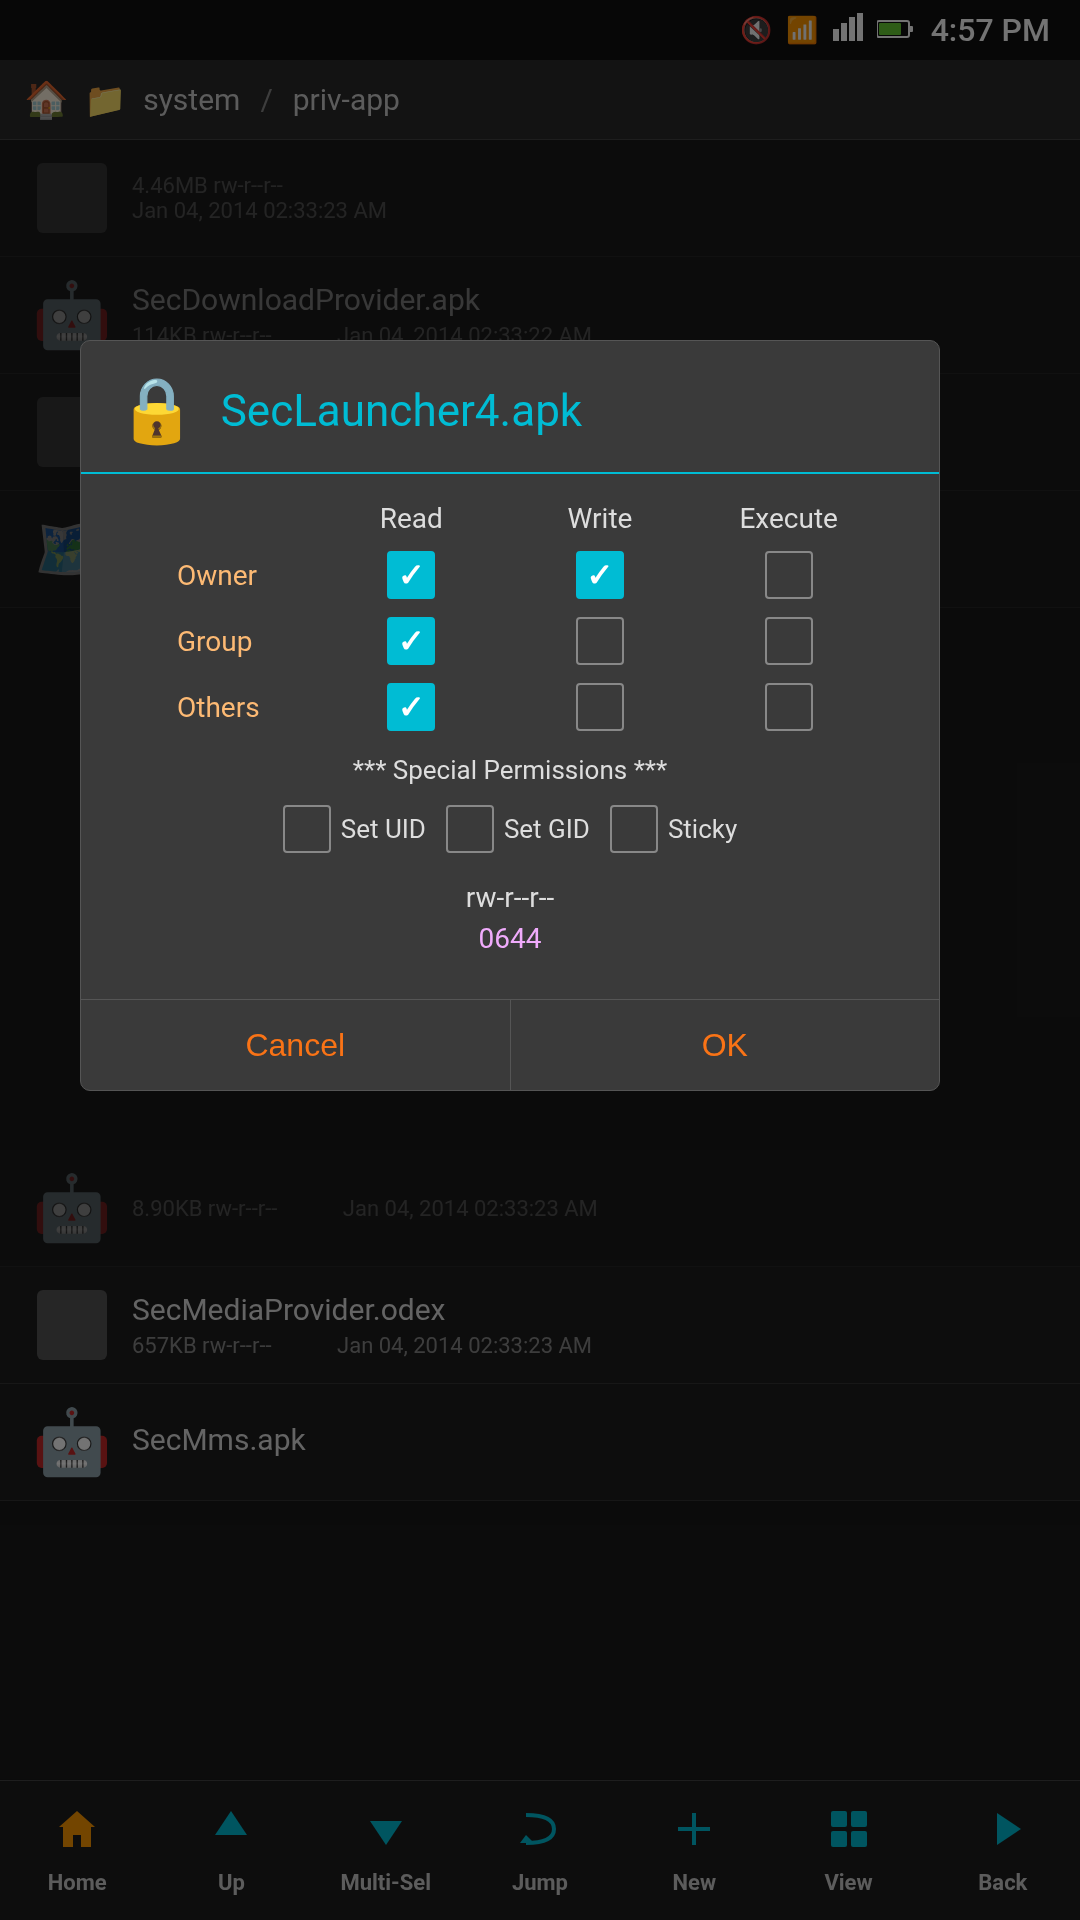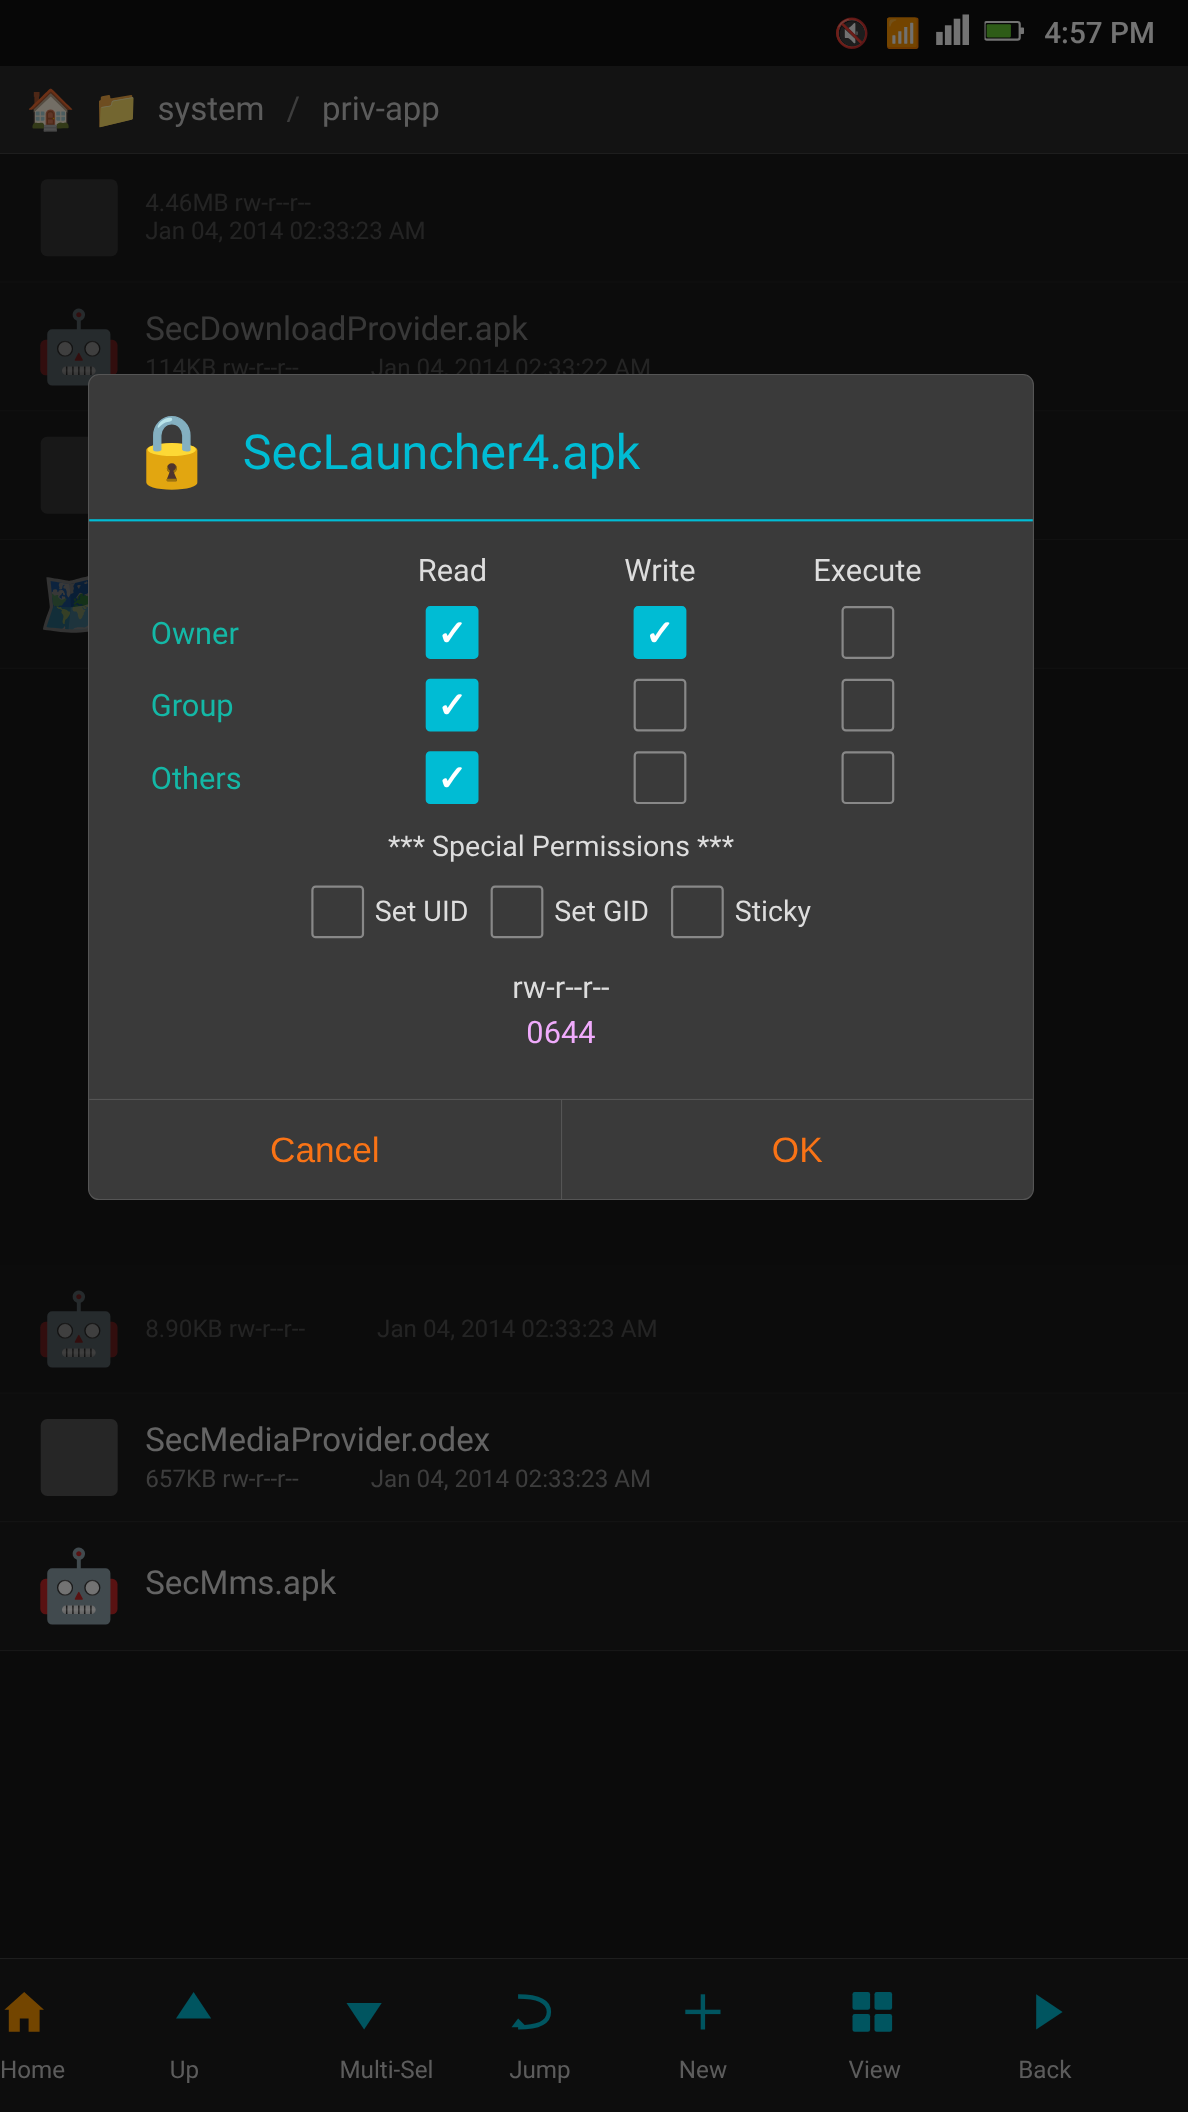--- a/index.html
+++ b/index.html
@@ -18,21 +18,21 @@
       height: 60px;
       background: #111;
       display: flex;
       align-items: center;
       justify-content: flex-end;
       padding: 0 30px;
       gap: 18px;
     }
     .status-bar .time {
       color: #fff;
-      font-size: 27px;
+      font-size: 32px;
       font-weight: 500;
     }
     .status-icons {
       display: flex;
       align-items: center;
       gap: 14px;
     }
     .status-icon {
       color: #fff;
       font-size: 26px;
@@ -165,22 +165,23 @@
       font-size: 28px;
       text-align: center;
     }
     .perm-row {
       display: grid;
       grid-template-columns: 180px 1fr 1fr 1fr;
       align-items: center;
       margin-bottom: 18px;
     }
     .perm-row-label {
-      color: #14b8a6;
+      color: #fdba74;
       font-size: 28px;
+      margin-left: 40px;
     }
     .perm-checkbox {
       display: flex;
       align-items: center;
       justify-content: center;
     }
     .checkbox-box {
       width: 48px;
       height: 48px;
       border: 2px solid #888;
@@ -273,24 +274,25 @@
       height: 140px;
       background: #1e1e1e;
       display: flex;
       align-items: center;
       border-top: 1px solid #444;
     }
     .bottom-nav-item {
       flex: 1;
       display: flex;
       flex-direction: column;
-      align-items: flex-start;
+      align-items: center;
       justify-content: center;
       gap: 8px;
       cursor: pointer;
+      font-weight: bold;
     }
     .bottom-nav-icon {
       color: #00bcd4;
       font-size: 44px;
     }
     .bottom-nav-icon.home {
       color: #f90;
     }
     .bottom-nav-label {
       color: #ccc;

